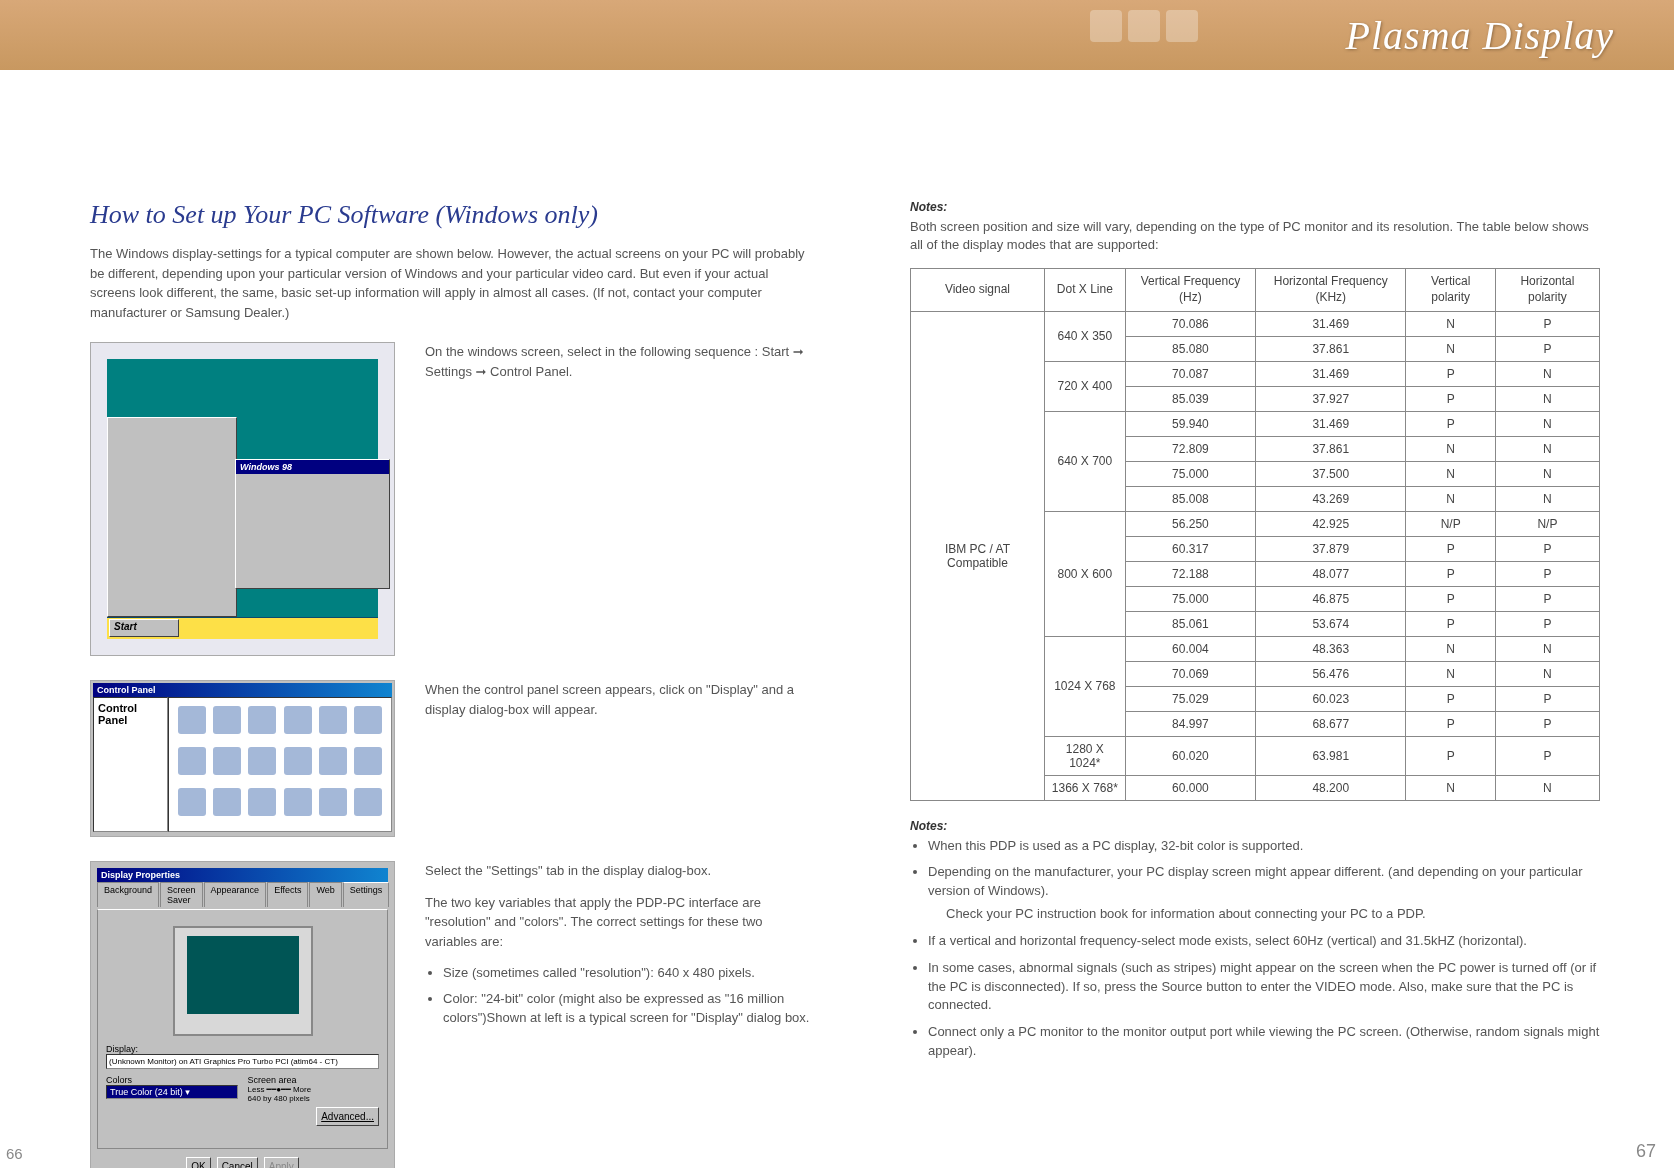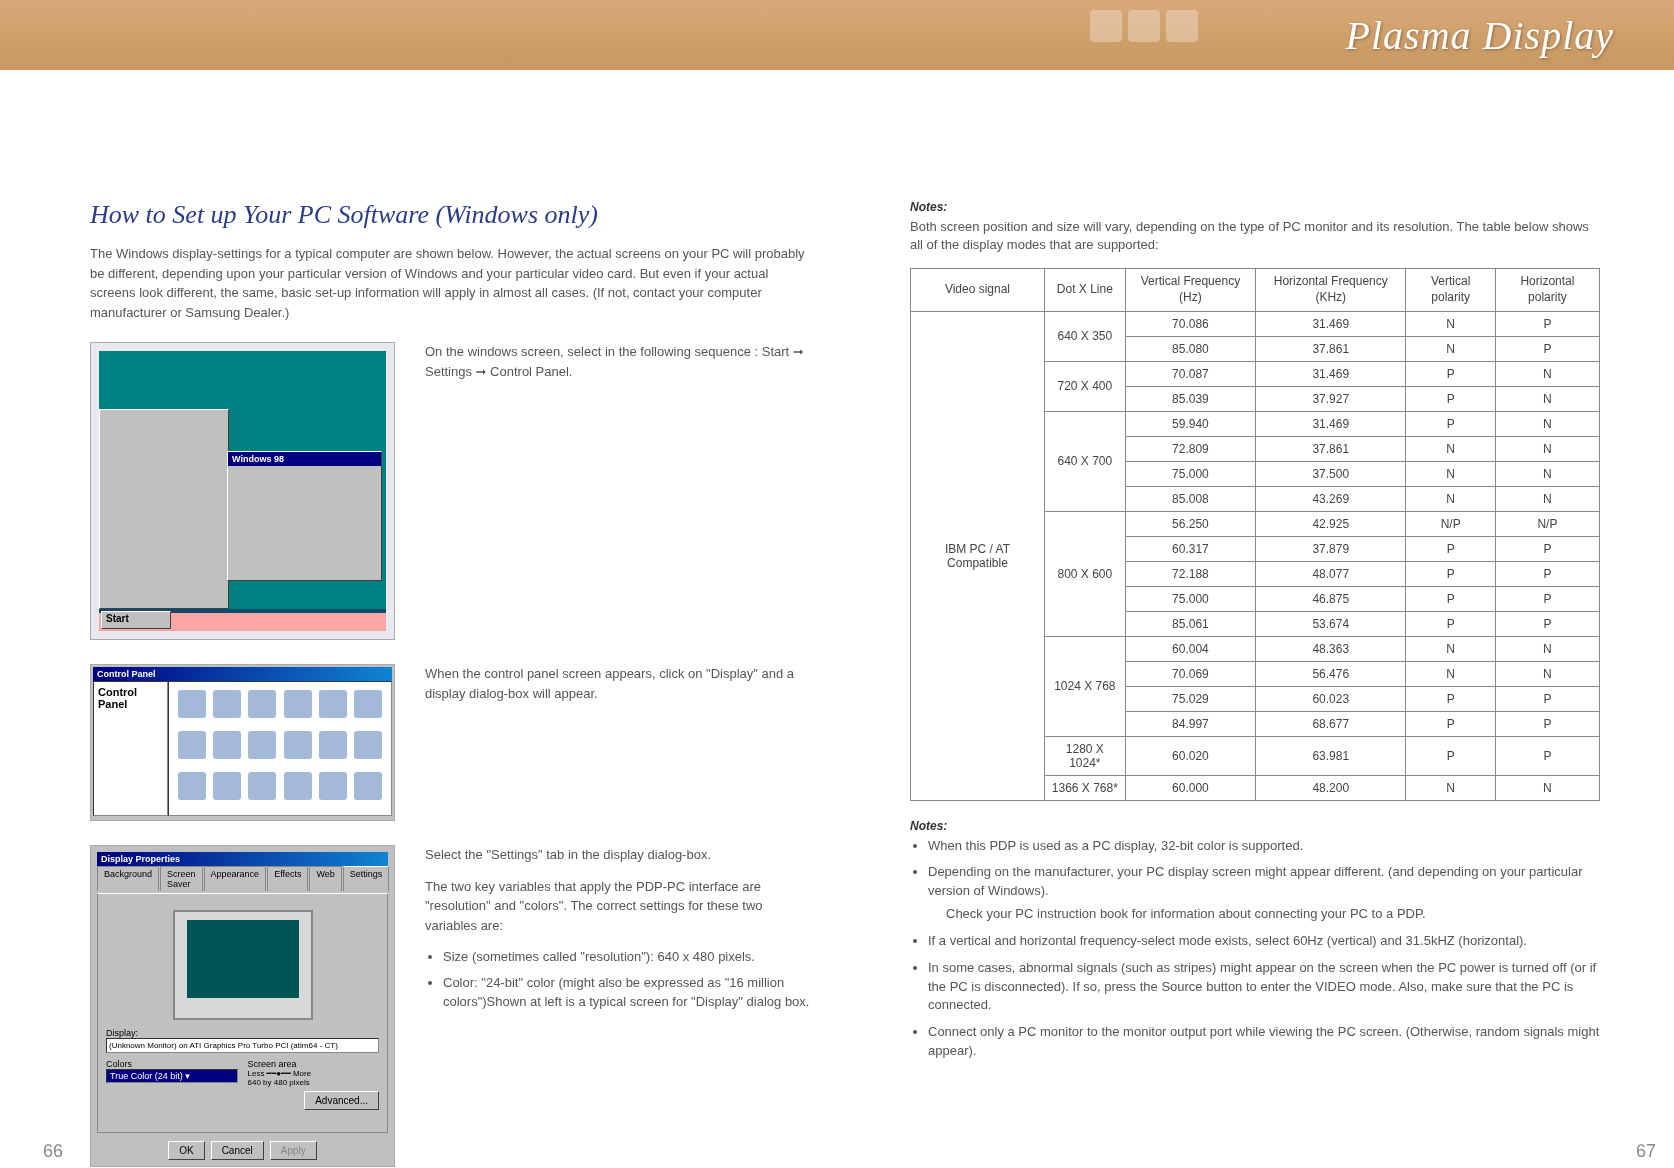--- a/index.html
+++ b/index.html
@@ -113,22 +113,22 @@
       width: 155px; height: 130px;
       background: #c0c0c0;
       border: 1px solid #fff;
       border-right-color: #404040;
       border-bottom-color: #404040;
     }
     .win95-taskbar {
       position: absolute;
       bottom: 0; left: 0; right: 0;
       height: 22px;
-      background: #fca5a5;
-      border-top: 4px solid #0c4a6e;
+      background: #fde047;
+      border-top: 1px solid #0c4a6e;
     }
     .win95-start {
       position: absolute;
       bottom: 2px; left: 2px;
       width: 70px; height: 18px;
       background: #c0c0c0;
       border: 1px solid #404040;
       border-top-color: #fff;
       border-left-color: #fff;
       font-size: 10px;
@@ -165,21 +165,21 @@
       color: #000;
       padding: 4px;
     }
     .dp-tabs { display: flex; gap: 1px; margin-bottom: 2px; font-size: 9px; }
     .dp-tab { padding: 2px 6px; background: #c0c0c0; border: 1px solid #888; border-bottom: none; }
     .dp-tab.active { background: #c0c0c0; border-top: 1px solid #fff; }
     .dp-body { border: 1px solid #888; border-top: 1px solid #fff; height: 240px; padding: 8px; }
     .dp-monitor { width: 140px; height: 110px; background: #d8d8d8; margin: 8px auto; border: 2px solid #888; position: relative; }
     .dp-screen { position: absolute; top: 8px; left: 12px; right: 12px; bottom: 20px; background: #005555; }
     .dp-buttons { display: flex; justify-content: center; gap: 6px; margin-top: 8px; }
-    .dp-button { padding: 3px 10px; background: #c0c0c0; border: 1px solid #404040; border-top-color: #fff; border-left-color: #fff; font-size: 10px; }
+    .dp-button { padding: 3px 4px; background: #c0c0c0; border: 1px solid #404040; border-top-color: #fff; border-left-color: #fff; font-size: 10px; text-decoration: underline; }
     
     .notes-label {
       font-size: 12px;
       font-style: italic;
       font-weight: bold;
       color: #333;
       margin-bottom: 4px;
     }
     .notes-intro {
       font-size: 13px;
@@ -212,23 +212,22 @@
       line-height: 1.45;
     }
     .bullets ul { list-style: disc; margin-left: 18px; }
     .bullets li { margin-bottom: 8px; }
     .bullets .sub { margin-left: 18px; margin-top: -4px; margin-bottom: 8px; font-size: 13px; }
     
     .page-num-left {
       position: absolute;
       left: 6px;
       bottom: 6px;
-      font-size: 18px;
+      font-size: 15px;
       color: #888;
-      margin-left: 37px;
     }
     .page-num-right {
       position: absolute;
       right: 18px;
       bottom: 6px;
       font-size: 18px;
       color: #888;
     }
   </style>
 </head>
@@ -241,21 +240,21 @@
     <div class="header-icon"></div>
   </div>
   <div class="header-title">Plasma Display</div>
 </div>
 
 <div class="page-left">
   <h1 class="section-title">How to Set up Your PC Software (Windows only)</h1>
   <p class="intro-text">The Windows display-settings for a typical computer are shown below. However, the actual screens on your PC will probably be different, depending upon your particular version of Windows and your particular video card. But even if your actual screens look different, the same, basic set-up information will apply in almost all cases. (If not, contact your computer manufacturer or Samsung Dealer.)</p>
 
   <div class="step-row">
-    <div class="step-image" style="padding:8px;">
+    <div class="step-image" style="padding:16px;font-style:italic;">
       <div class="win95-desktop">
         <div class="win95-startmenu"></div>
         <div class="win95-submenu">
           <div class="win95-titlebar" style="background:#000080">Windows 98</div>
         </div>
         <div class="win95-taskbar">
           <div class="win95-start">Start</div>
         </div>
       </div>
     </div>

